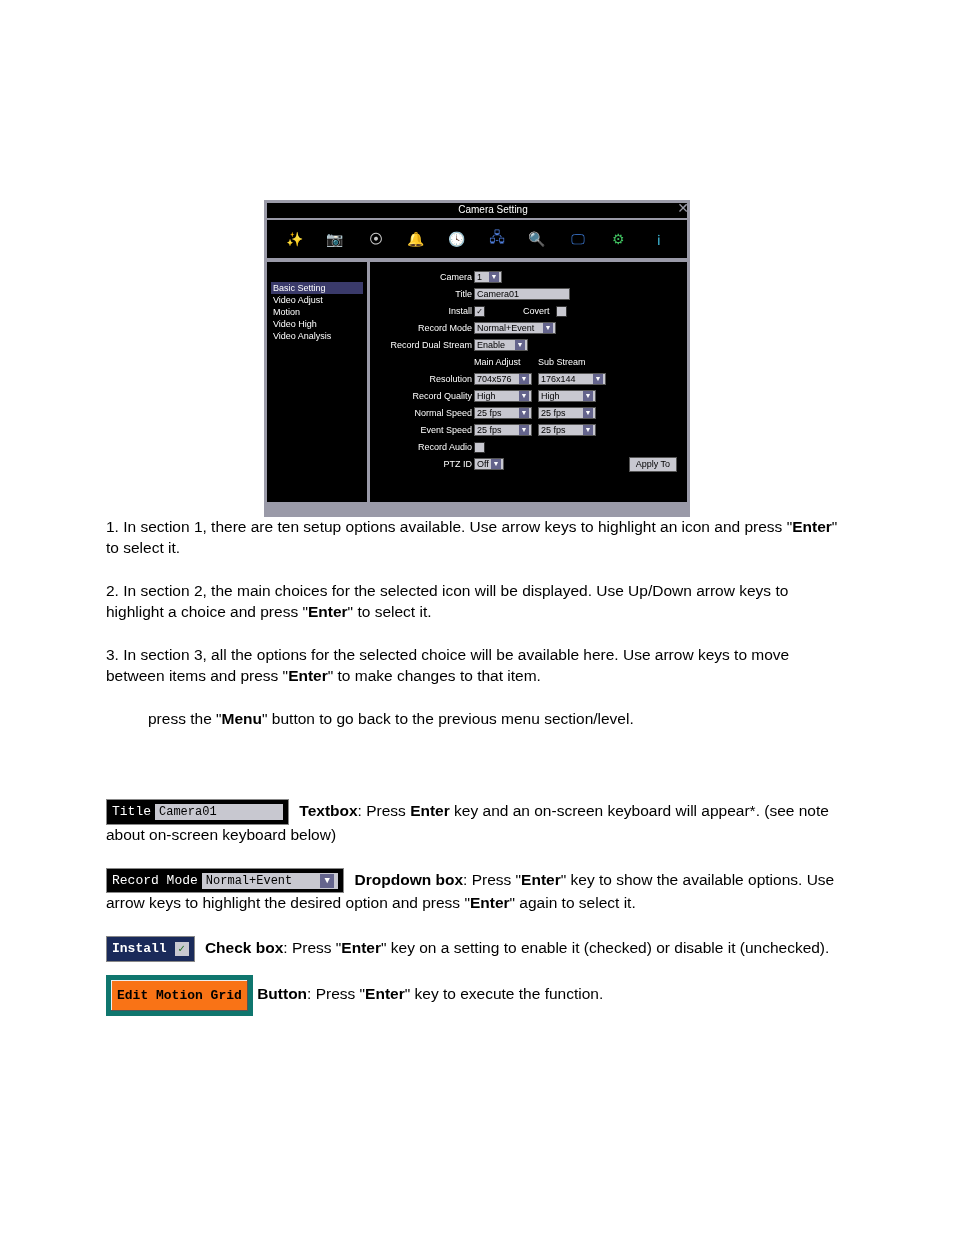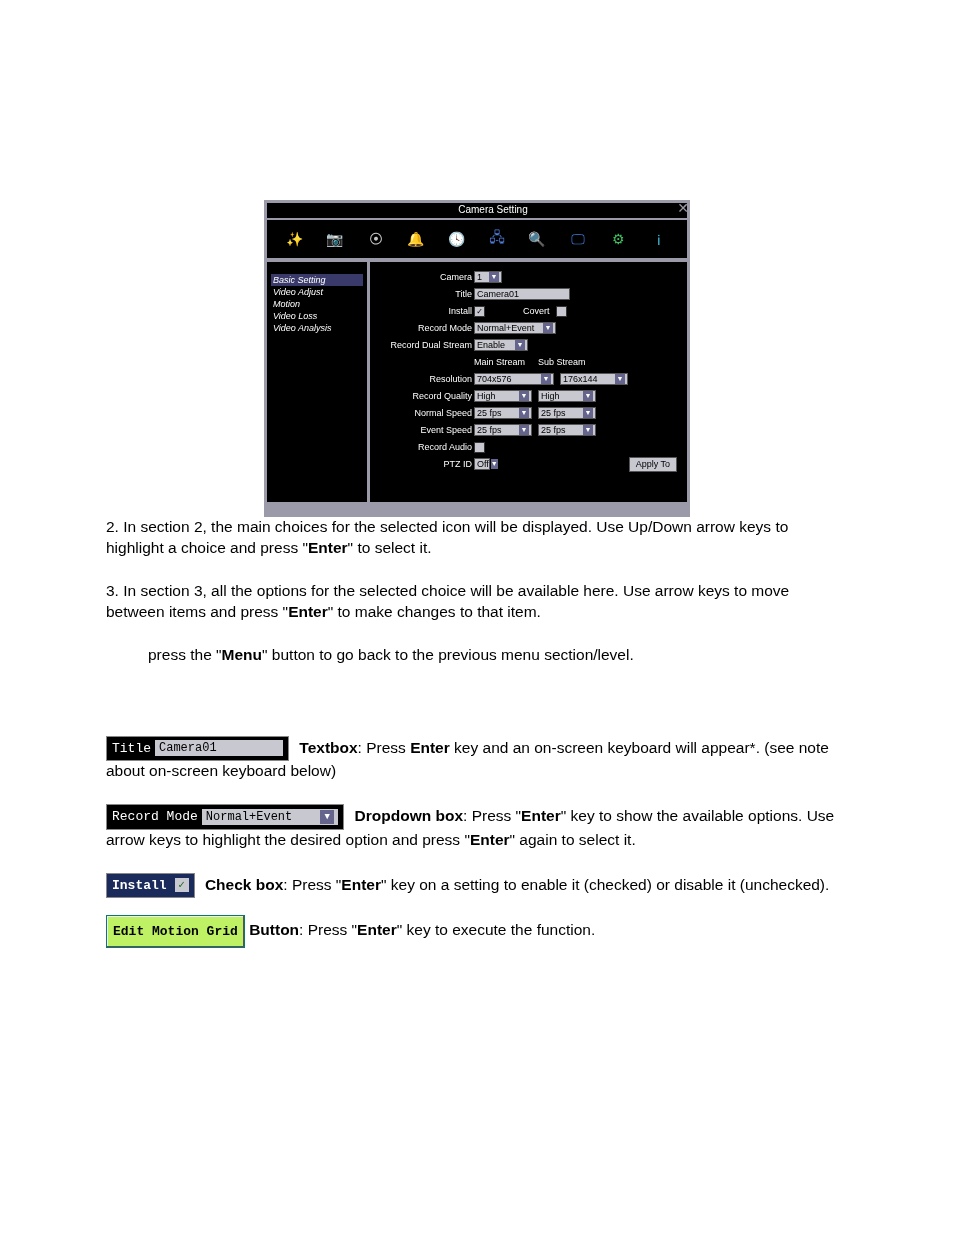--- a/index.html
+++ b/index.html
@@ -62,22 +62,21 @@
     justify-content: center;
     font-size: 14px;
   }
   .osd-body {
     display: flex;
     min-height: 240px;
   }
   .osd-side {
     width: 92px;
     border-right: 3px solid #9a9aa8;
-    padding: 12px 4px;
-    font-style: italic;
+    padding: 20px 4px;
   }
   .osd-side-item {
     font-size: 9px;
     color: #fff;
     padding: 0 2px;
     line-height: 12px;
     white-space: nowrap;
   }
   .osd-side-item.sel {
     background: #3a3a6a;
@@ -208,27 +207,27 @@
     height: 14px;
     background: #c8c8d0;
     display: inline-flex;
     align-items: center;
     justify-content: center;
     font-size: 11px;
     color: #1a6a1a;
     margin-left: 4px;
   }
   .samp-btn {
-    background: #bef264;
+    background: #f97316;
     color: #000;
     font-family: "Courier New", monospace;
     font-weight: bold;
     font-size: 13px;
     padding: 8px 6px;
-    border: 1px solid #0f766e;
+    border: 5px solid #0f766e;
     box-shadow: inset -1px -1px 0 #555, inset 1px 1px 0 #eee;
   }
   .doc b { font-weight: bold; }
 </style>
 </head>
 <body>
 
 <div class="page">
 
   <div class="fig-wrap">
@@ -245,21 +244,21 @@
           <span class="tb-icon" style="color: rgb(208, 176, 64);">🔍</span>
           <span class="tb-icon" style="color: rgb(64, 128, 224);">🖵</span>
           <span class="tb-icon" style="color: rgb(64, 192, 96);">⚙</span>
           <span class="tb-icon" style="color: rgb(64, 192, 224);">ℹ</span>
         </div>
       <div class="osd-body">
         <div class="osd-side" id="osd-side">
             <div class="osd-side-item sel">Basic Setting</div>
             <div class="osd-side-item">Video Adjust</div>
             <div class="osd-side-item">Motion</div>
-            <div class="osd-side-item">Video Loss</div>
+            <div class="osd-side-item">Video High</div>
             <div class="osd-side-item">Video Analysis</div>
           </div>
         <div class="osd-form">
 
           <div class="frow">
             <span class="flabel">Camera</span>
             <span class="osd-select" style="width:28px">
               <span>1</span>
                 <span class="arrow">▼</span>
             </span>
@@ -289,27 +288,27 @@
           <div class="frow">
             <span class="flabel">Record Dual Stream</span>
             <span class="osd-select" style="width:54px">
               <span>Enable</span>
                 <span class="arrow">▼</span>
             </span>
           </div>
 
           <div class="frow">
             <span class="flabel"></span>
-            <span class="stream-hdr">Main Stream</span>
+            <span class="stream-hdr">Main Adjust</span>
             <span class="stream-hdr">Sub Stream</span>
           </div>
 
           <div class="frow">
             <span class="flabel">Resolution</span>
-            <span class="osd-select" style="width:80px">
+            <span class="osd-select" style="width:58px">
                 <span>704x576</span>
                 <span class="arrow">▼</span>
               </span>
             <span style="width:6px"></span>
             <span class="osd-select" style="width:68px">
                 <span>176x144</span>
                 <span class="arrow">▼</span>
               </span>
           </div>
 
@@ -352,37 +351,40 @@
               </span>
           </div>
 
           <div class="frow">
             <span class="flabel">Record Audio</span>
             <span class="osd-check"></span>
           </div>
 
           <div class="frow">
             <span class="flabel">PTZ ID</span>
-            <span class="osd-select" style="width:16px">
+            <span class="osd-select" style="width:30px">
                 <span>Off</span>
                 <span class="arrow">▼</span>
               </span>
             <span style="flex:1"></span>
             <span class="osd-btn">Apply To</span>
           </div>
 
         </div>
       </div>
       <div class="osd-footer"></div>
     </div>
   </div>
 
 
   <div class="doc">
 
+    <p>
+      <span>1. In section 1, there are ten setup options available. Use arrow keys to highlight an icon and press "</span><b>Enter</b><span>" to select it.</span>
+    </p>
 
     <p>
       <span>2. In section 2, the main choices for the selected icon will be displayed. Use Up/Down arrow keys to highlight a choice and press "</span><b>Enter</b><span>" to select it.</span>
     </p>
 
     <p>
       <span>3. In section 3, all the options for the selected choice will be available here. Use arrow keys to move between items and press "</span><b>Enter</b><span>" to make changes to that item.</span>
     </p>
 
     <p class="indent" style="margin-bottom:70px">

